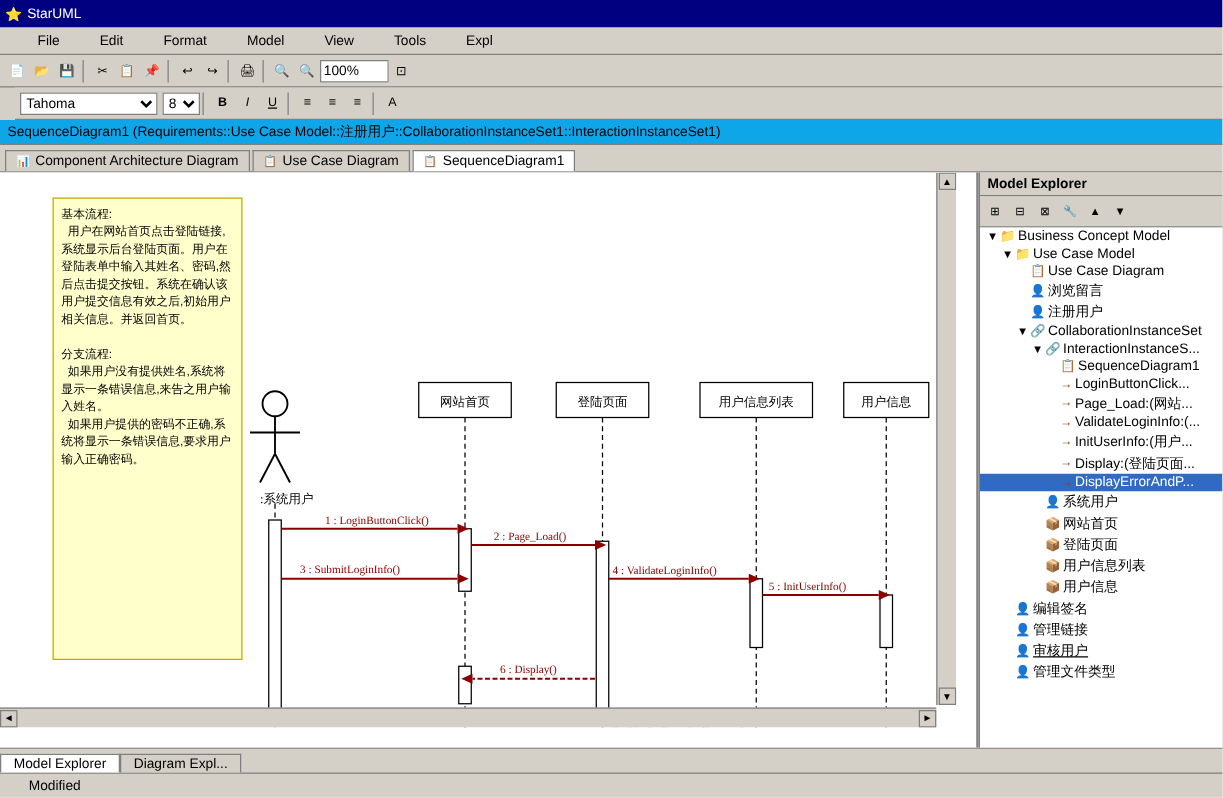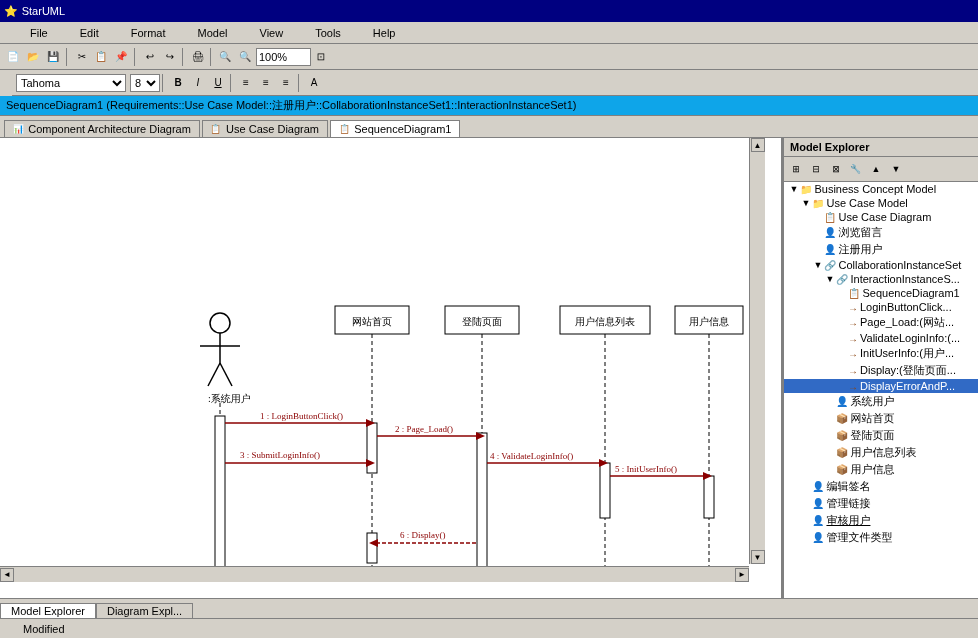--- a/index.html
+++ b/index.html
@@ -77,21 +77,21 @@
   <span>StarUML</span>
 </div>
 
 <div id="menubar">
   <span class="menu-item">File</span>
   <span class="menu-item">Edit</span>
   <span class="menu-item">Format</span>
   <span class="menu-item">Model</span>
   <span class="menu-item">View</span>
   <span class="menu-item">Tools</span>
-  <span class="menu-item">Help</span>
+  <span class="menu-item">Expl</span>
 </div>
 
 <div class="toolbar">
   <button class="toolbar-btn">📄</button>
   <button class="toolbar-btn">📂</button>
   <button class="toolbar-btn">💾</button>
   <div class="toolbar-sep"></div>
   <button class="toolbar-btn">✂</button>
   <button class="toolbar-btn">📋</button>
   <button class="toolbar-btn">📌</button>
@@ -149,20 +149,28 @@
     <span class="tab-icon">📋</span>
     <span>SequenceDiagram1</span>
   </div>
 </div>
 
 <div id="main" style="height: 460px;">
 
   <div id="diagram-area" style="position:relative;">
     <div id="diagram-canvas">
 
+      <div class="note-box">
+        <span style="font-size:9.5px; white-space:pre-wrap;">基本流程:
+  用户在网站首页点击登陆链接,系统显示后台登陆页面。用户在登陆表单中输入其姓名、密码,然后点击提交按钮。系统在确认该用户提交信息有效之后,初始用户相关信息。并返回首页。
+
+分支流程:
+  如果用户没有提供姓名,系统将显示一条错误信息,来告之用户输入姓名。
+  如果用户提供的密码不正确,系统将显示一条错误信息,要求用户输入正确密码。</span>
+      </div>
 
       <svg class="diagram-svg" xmlns="http://www.w3.org/2000/svg">
 
         <circle cx="220" cy="185" r="10" stroke="black" stroke-width="1.5" fill="white"></circle>
         <line x1="220" y1="195" x2="220" y2="225" stroke="black" stroke-width="1.5"></line>
         <line x1="200" y1="208" x2="240" y2="208" stroke="black" stroke-width="1.5"></line>
         <line x1="220" y1="225" x2="208" y2="248" stroke="black" stroke-width="1.5"></line>
         <line x1="220" y1="225" x2="232" y2="248" stroke="black" stroke-width="1.5"></line>
         <text x="208" y="264" font-size="10" font-family="Tahoma">:系统用户</text>
 

